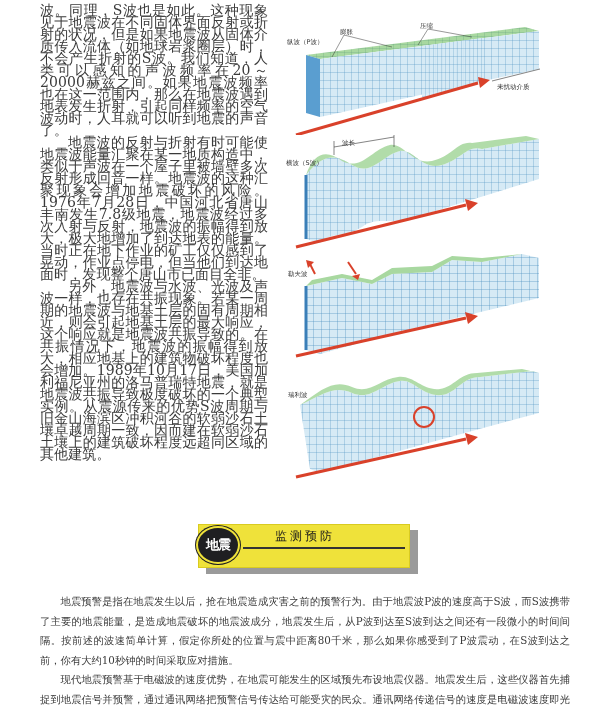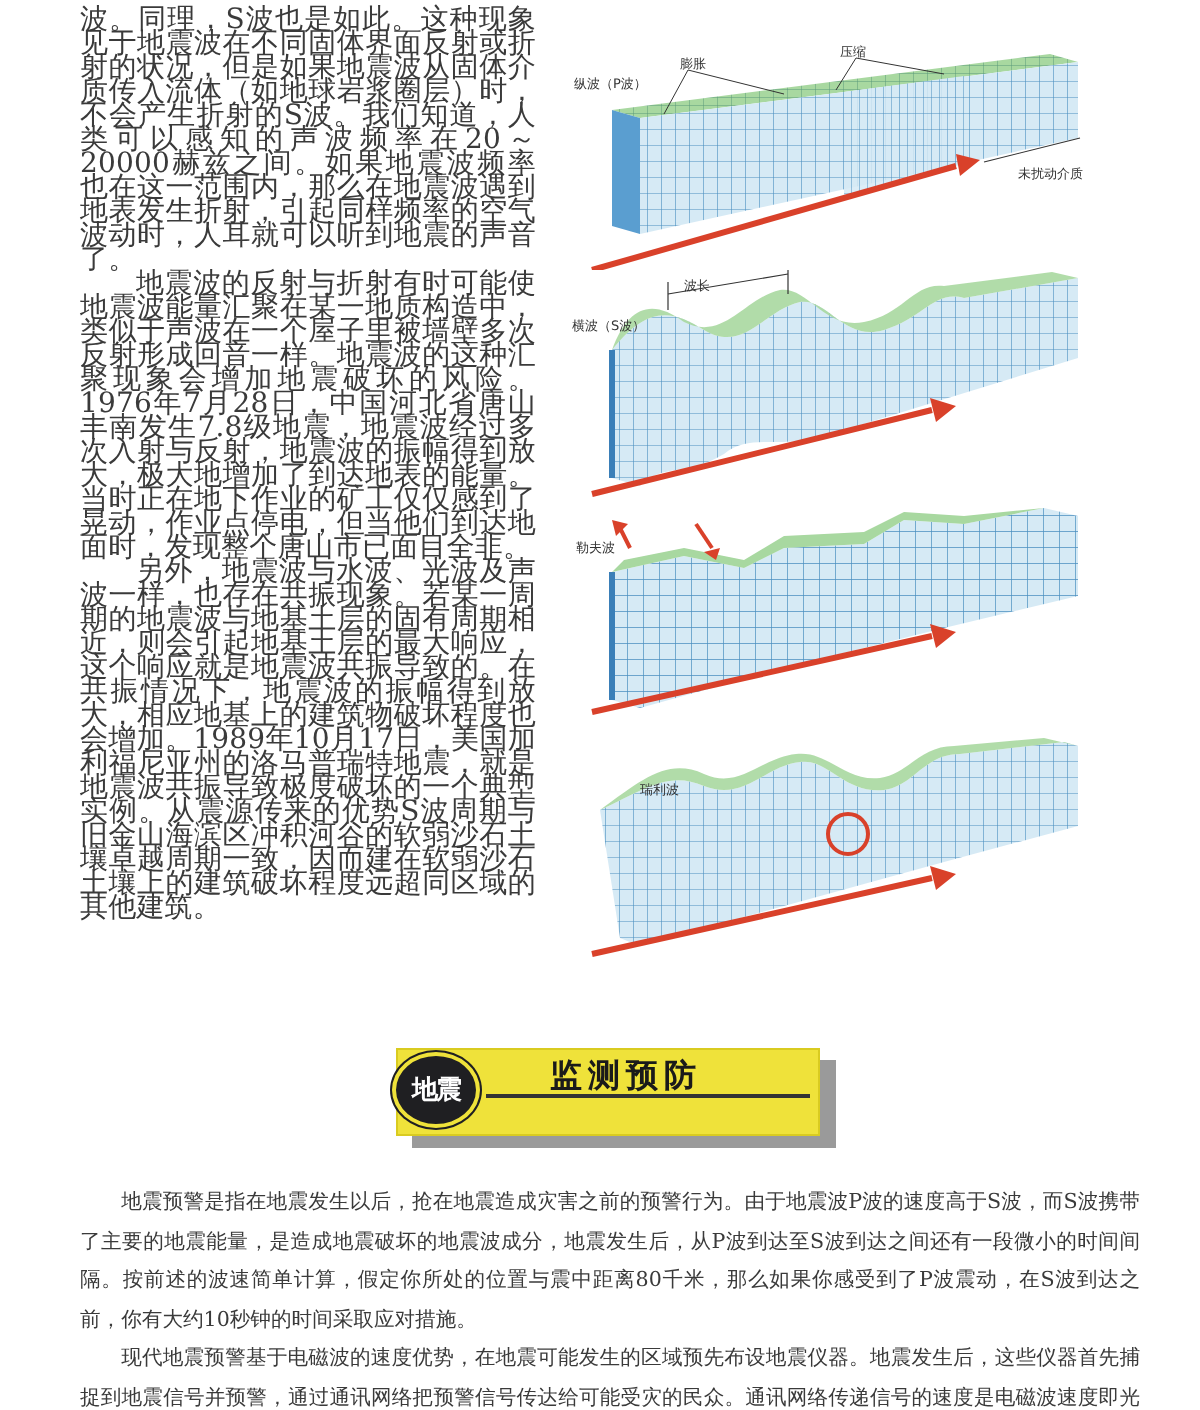--- a/index.html
+++ b/index.html
@@ -28,21 +28,21 @@
     background: #efe23a; border: 1px solid #d9cb20;
   }
   .badge {
     position: absolute; left: 0px; top: 4px; width: 44px; height: 38px; border-radius: 50%;
     background: #1f1f22; border: 2px solid #efe23a; box-shadow: 0 0 0 1px #1f1f22;
     color: #fff; font-family: "DejaVu Sans", "Liberation Sans", sans-serif; font-weight: bold;
     font-size: 13px; display: flex; align-items: center; justify-content: center; letter-spacing: -1px;
   }
   .banner-title {
     position: absolute; left: 76px; top: 3px; font-family: "DejaVu Sans", "Liberation Sans", sans-serif;
-    font-weight: bold; font-size: 16px; color: #1a1a1a; letter-spacing: 3px;
+    font-weight: normal; font-size: 12px; color: #1a1a1a; letter-spacing: 3px;
   }
   .banner-rule { position: absolute; left: 44px; right: 4px; top: 22px; height: 1.5px; background: #333; }
   .banner-subtitle {
     position: absolute; left: 56px; top: 24px; font-family: "DejaVu Sans", "Liberation Sans", sans-serif;
     font-size: 13.5px; color: #2a2a2a; letter-spacing: 0.5px;
   }
 
   .bottom-text {
     position: absolute; left: 40px; top: 592px; width: 530px;
     font-size: 10.3px; line-height: 19.6px; text-align: justify;
@@ -84,21 +84,21 @@
       <polygon points="196,52 208,55 198,63" fill="#d9412a"></polygon>
       <line x1="210" y1="56" x2="258" y2="44" stroke="#333" stroke-width="0.6"></line>
       <line x1="62" y1="10" x2="50" y2="32" stroke="#333" stroke-width="0.5"></line>
       <line x1="62" y1="10" x2="110" y2="22" stroke="#333" stroke-width="0.5"></line>
       <line x1="146" y1="4" x2="136" y2="20" stroke="#333" stroke-width="0.5"></line>
       <line x1="146" y1="4" x2="190" y2="12" stroke="#333" stroke-width="0.5"></line>
     </svg>
     <span class="wave-label" style="left:5px;top:13px;">纵波（P波）</span>
     <span class="wave-label" style="left:58px;top:3px;">膨胀</span>
     <span class="wave-label" style="left:138px;top:-3px;">压缩</span>
-    <span class="wave-label" style="left:227px;top:58px;">未扰动介质</span>
+    <span class="wave-label" style="left:215px;top:58px;">未扰动介质</span>
   </div>
 
   <div class="wave-panel" style="top:110px;">
     <svg width="300" height="115">
       <path d="M24,40 C40,20 52,18 70,30 C90,42 100,20 118,16 C132,14 140,36 160,30 C180,24 185,10 200,14 L257,4 L257,44 L140,80 C110,92 95,80 80,92 C60,104 50,96 38,108 L24,104 Z" fill="url(#gridA)"></path>
       <path d="M24,40 C40,20 52,18 70,30 C90,42 100,20 118,16 C132,14 140,36 160,30 C180,24 185,10 200,14 L257,4 L244,1 L190,8 C175,6 170,22 150,26 C130,30 122,8 108,10 C90,14 80,36 60,26 C44,14 32,18 24,40 Z" fill="#a8d8a0" opacity="0.9"></path>
       <line x1="24" y1="40" x2="24" y2="104" stroke="#3a7fb8" stroke-width="3"></line>
       <line x1="52" y1="12" x2="112" y2="2" stroke="#333" stroke-width="0.6"></line>
       <line x1="52" y1="6" x2="52" y2="20" stroke="#333" stroke-width="0.6"></line>
       <line x1="112" y1="-2" x2="112" y2="12" stroke="#333" stroke-width="0.6"></line>
@@ -131,21 +131,21 @@
   </div>
 
   <div class="wave-panel" style="top:340px;">
     <svg width="300" height="120">
       <path d="M18,40 C40,30 52,20 70,28 C90,36 100,18 118,16 C132,14 140,32 160,30 C175,28 180,12 198,12 L250,6 L257,8 L257,48 L190,66 L110,88 L38,108 L28,104 Z" fill="url(#gridA)"></path>
       <path d="M18,40 C40,30 52,20 70,28 C90,36 100,18 118,16 C132,14 140,32 160,30 C175,28 180,12 198,12 L250,6 L257,8 L240,4 L195,8 C178,8 172,22 158,24 C140,26 132,10 116,12 C98,14 88,30 70,22 C52,14 40,24 18,40 Z" fill="#a8d8a0" opacity="0.9"></path>
       <circle cx="142" cy="52" r="10" fill="none" stroke="#d9412a" stroke-width="2"></circle>
       <line x1="14" y1="112" x2="184" y2="74" stroke="#d9412a" stroke-width="3"></line>
       <polygon points="183,68 196,72 186,80" fill="#d9412a"></polygon>
     </svg>
-    <span class="wave-label" style="left:6px;top:26px;margin-left:32px;">瑞利波</span>
+    <span class="wave-label" style="left:6px;top:26px;">瑞利波</span>
   </div>
 </div>
 
 <div class="banner-wrap">
   <div class="banner-shadow"></div>
   <div class="banner">
     <div class="banner-title">监测预防</div>
     <div class="banner-rule"></div>
   </div>
   <div class="badge">地震</div>

